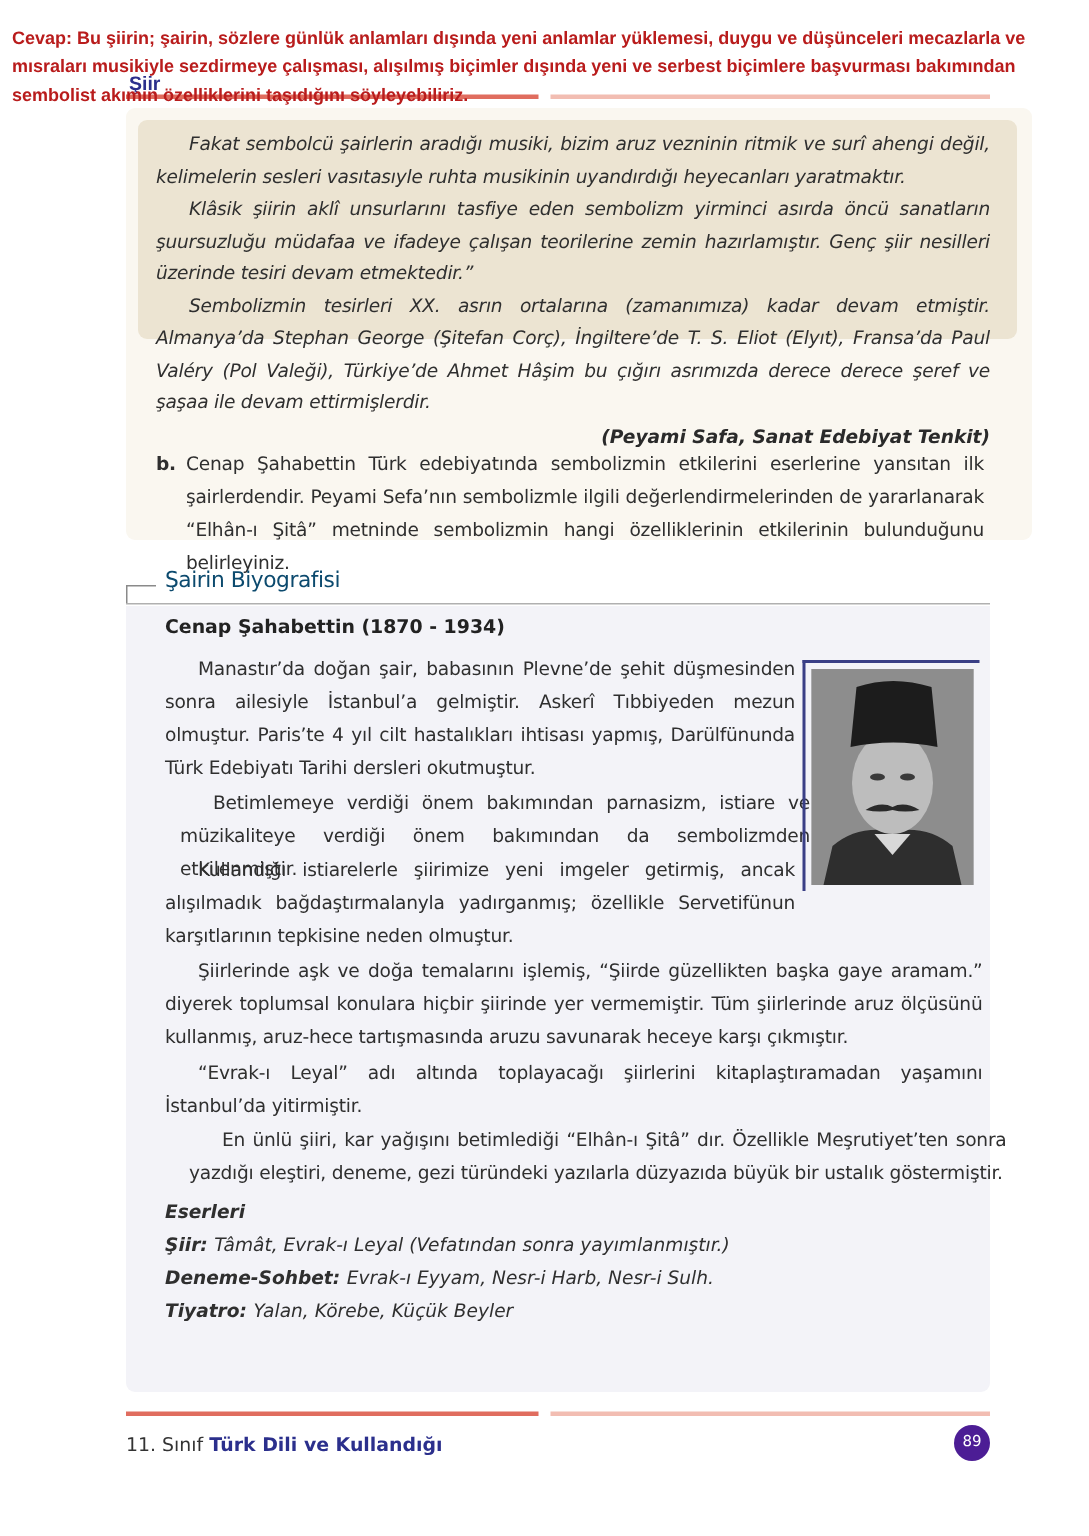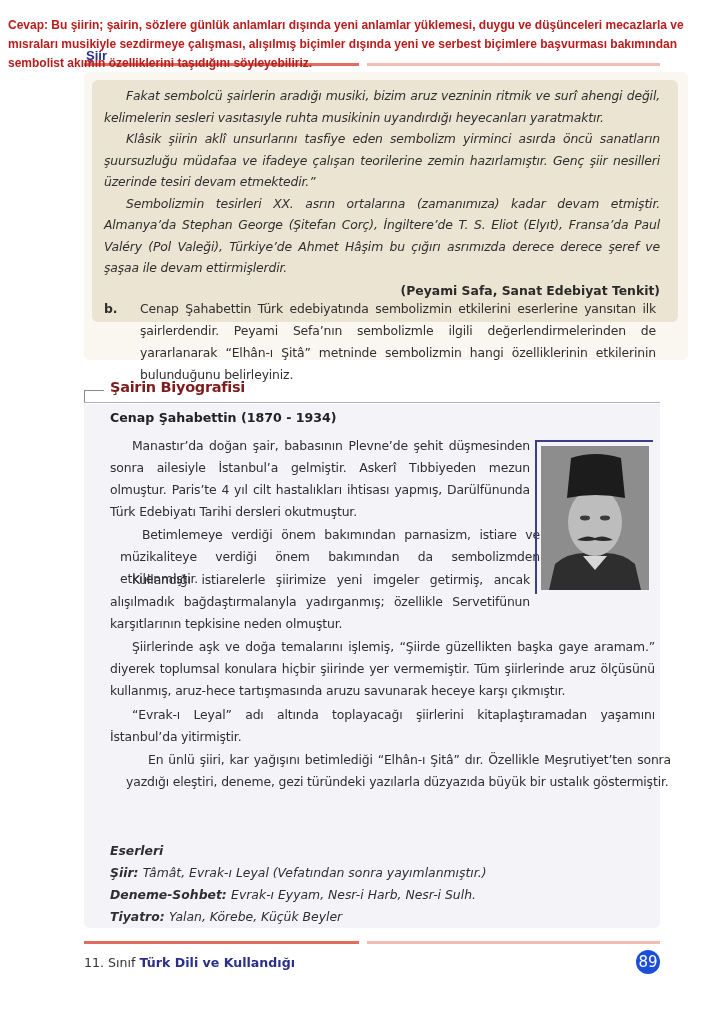--- a/index.html
+++ b/index.html
@@ -17,44 +17,44 @@
     font-family: "Liberation Sans", sans-serif; z-index: 2;
   }
   .rule-top-left { position: absolute; left: 84px; top: 63px; width: 275px; height: 3px; background: #e06d5f; }
   .rule-top-right { position: absolute; left: 367px; top: 63px; width: 293px; height: 3px; background: #f2bdb2; }
 
   .outer-box {
     position: absolute; left: 84px; top: 72px; width: 604px; height: 288px;
     background: #faf7f0; border-radius: 6px;
   }
   .quote-box {
-    position: absolute; left: 92px; top: 80px; width: 556px; height: 242px;
+    position: absolute; left: 92px; top: 80px; width: 556px; height: 146px;
     background: #ece4d2; border-radius: 6px; padding: 0 18px 0 12px;
   }
   .quote-box p {
     margin: 0; font-style: italic; font-size: 12.4px; line-height: 21.5px; color: #2f2f2f;
     font-family: "DejaVu Sans", sans-serif; text-align: justify; letter-spacing: -0.15px;
   }
   .quote-box p.indent { text-indent: 22px; }
   .quote-box .first { padding-top: 5px; }
   .quote-src {
-    text-align: right; font-weight: bold; font-size: 12.4px; line-height: 22px;
+    text-align: right; font-weight: bold; font-style: italic; font-size: 12.4px; line-height: 22px;
     color: #2a2a2a; margin-top: 1px;
   }
   .question {
     position: absolute; left: 104px; top: 298px; width: 552px;
     font-size: 12.4px; line-height: 22px; color: #2f2f2f; letter-spacing: -0.15px;
   }
   .question .qlabel { font-weight: bold; position: absolute; left: 0; top: 0; }
-  .question .qtext { margin-left: 36px; display: block; text-align: justify; }
+  .question .qtext { margin-left: 20px; display: block; text-align: justify; }
 
   .bio-heading-line-h { position: absolute; left: 84px; top: 390px; width: 20px; height: 1px; background: #8a8a8a; }
   .bio-heading-line-v { position: absolute; left: 84px; top: 390px; width: 1px; height: 12px; background: #8a8a8a; }
   .bio-heading {
-    position: absolute; left: 110px; top: 379px; color: #7f1d1d; font-weight: bold; font-size: 14.5px;
+    position: absolute; left: 110px; top: 379px; color: #0c4a6e; font-weight: normal; font-size: 14.5px;
     font-family: "DejaVu Sans", sans-serif; letter-spacing: -0.3px;
   }
   .bio-rule { position: absolute; left: 84px; top: 402px; width: 576px; height: 1px; background: #b0b0b0; }
 
   .bio-box {
     position: absolute; left: 84px; top: 404px; width: 576px; height: 524px;
     background: #f3f3f8; border-radius: 0 0 6px 6px;
   }
   .bio-name {
     position: absolute; left: 110px; top: 410px; font-weight: bold; font-size: 12.6px; color: #222;
@@ -66,31 +66,31 @@
   .bio-text p { margin: 0; text-indent: 22px; }
   .narrow { width: 420px; }
   .photo-frame {
     position: absolute; left: 535px; top: 440px; width: 116px; height: 152px;
     border-left: 2px solid #3a3f86; border-top: 2px solid #3a3f86;
   }
   .photo {
     position: absolute; left: 541px; top: 446px; width: 108px; height: 144px; overflow: hidden;
     background: radial-gradient(ellipse at 50% 55%, #9b9b9b 0%, #8a8a8a 55%, #6c6c6c 100%);
   }
-  .works { position: absolute; left: 110px; top: 840px; font-size: 12.4px; line-height: 22px; color: #2f2f2f; font-style: italic; }
+  .works { position: absolute; left: 110px; top: 797px; font-size: 12.4px; line-height: 22px; color: #2f2f2f; font-style: italic; }
   .works .k { font-weight: bold; }
   .works div { white-space: nowrap; }
 
   .rule-bot-left { position: absolute; left: 84px; top: 941px; width: 275px; height: 3px; background: #e06d5f; }
   .rule-bot-right { position: absolute; left: 367px; top: 941px; width: 293px; height: 3px; background: #f2bdb2; }
   .footer-left { position: absolute; left: 84px; top: 955px; font-size: 12.6px; color: #333; }
   .footer-left .book { color: #2b2f8c; font-weight: bold; }
   .page-num {
     position: absolute; left: 636px; top: 950px; width: 24px; height: 24px; border-radius: 50%;
-    background: #1d4ed8; color: #fff; font-size: 15px; text-align: center; line-height: 24px;
+    background: #4c1d95; color: #fff; font-size: 10px; text-align: center; line-height: 24px;
   }
 </style>
 </head>
 <body>
 
 <div class="answer">Cevap: Bu şiirin; şairin, sözlere günlük anlamları dışında yeni anlamlar yüklemesi, duygu ve düşünceleri mecazlarla ve mısraları musikiyle sezdirmeye çalışması, alışılmış biçimler dışında yeni ve serbest biçimlere başvurması bakımından sembolist akımın özelliklerini taşıdığını söyleyebiliriz.</div>
 
 <div class="sec-label">Şiir</div>
 <div class="rule-top-left"></div>
 <div class="rule-top-right"></div>

